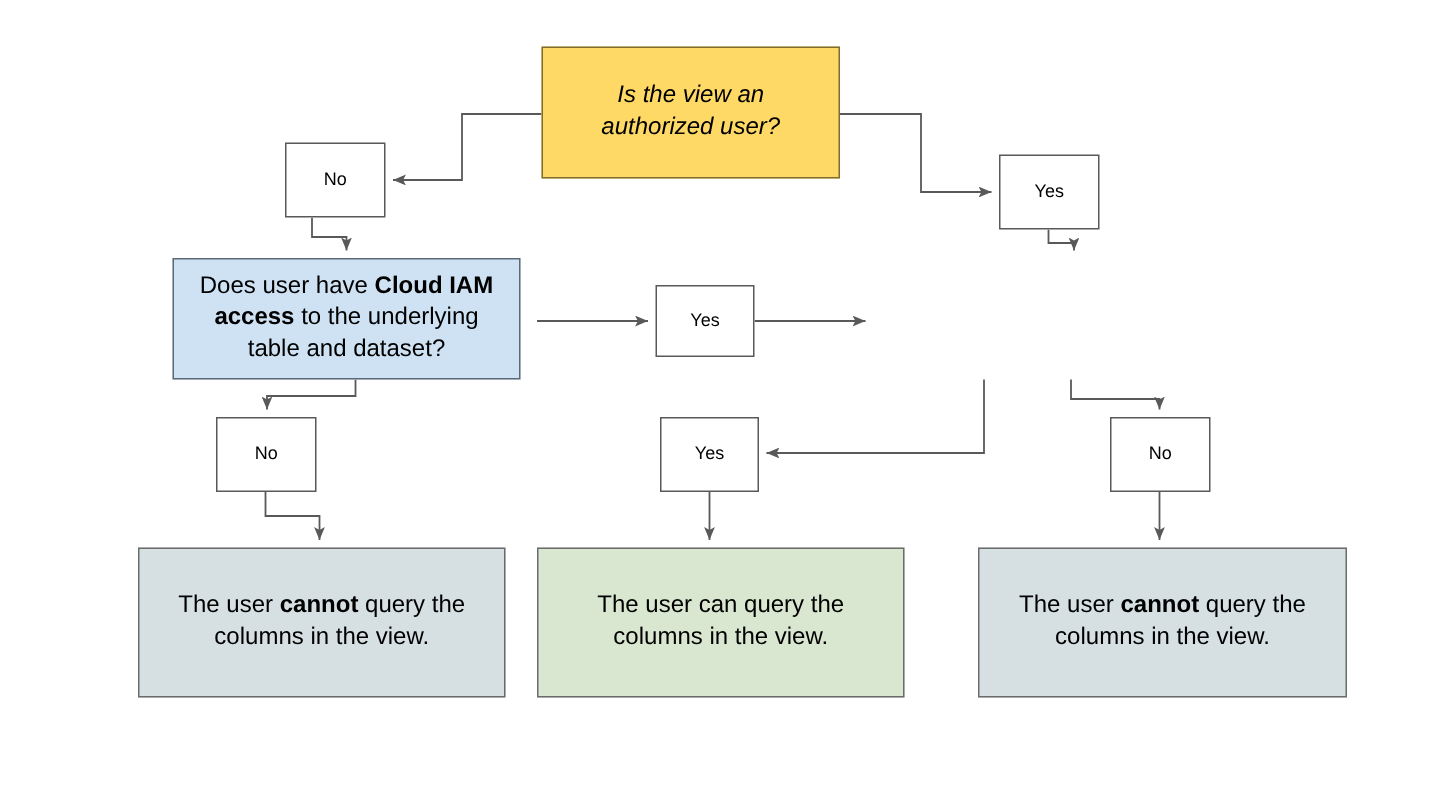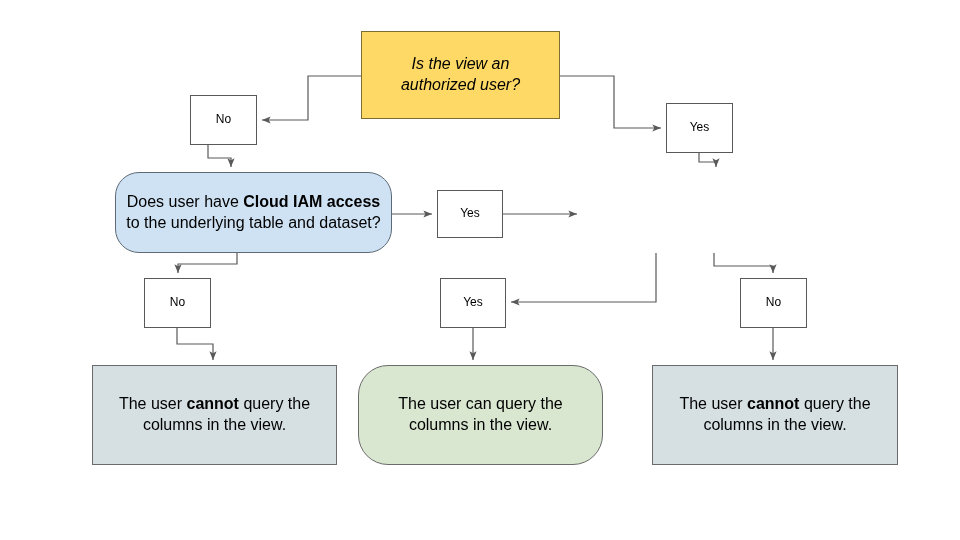--- a/index.html
+++ b/index.html
@@ -113,21 +113,21 @@
   </div>
 
   <div class="node label-box" style="left:190px; top:95px; width:67px; height:50px;">
     <div class="node-inner">No</div>
   </div>
 
   <div class="node label-box" style="left:666px; top:103px; width:67px; height:50px;">
     <div class="node-inner">Yes</div>
   </div>
 
-  <div class="node decision-blue" style="left:115px; top:172px; width:277px; height:81px;border-radius:24px;">
+  <div class="node decision-blue" style="left:115px; top:172px; width:232px; height:81px;">
     <div class="node-inner">
       <span><span>Does user have </span><b>Cloud IAM access</b><span> to the underlying table and dataset?</span></span>
     </div>
   </div>
 
   <div class="node label-box" style="left:437px; top:190px; width:66px; height:48px;">
     <div class="node-inner">Yes</div>
   </div>
 
 
@@ -142,21 +142,21 @@
   <div class="node label-box" style="left:740px; top:278px; width:67px; height:50px;">
     <div class="node-inner">No</div>
   </div>
 
   <div class="node outcome-gray" style="left:92px; top:365px; width:245px; height:100px;">
     <div class="node-inner">
       <span><span>The user </span><b>cannot</b><span> query the columns in the view.</span></span>
     </div>
   </div>
 
-  <div class="node outcome-green" style="left:358px; top:365px; width:245px; height:100px;border-radius:30px;">
+  <div class="node outcome-green" style="left:358px; top:365px; width:245px; height:100px;">
     <div class="node-inner">
       <span><span>The user can query the columns in the view.</span></span>
     </div>
   </div>
 
   <div class="node outcome-gray" style="left:652px; top:365px; width:246px; height:100px;">
     <div class="node-inner">
       <span><span>The user </span><b>cannot</b><span> query the columns in the view.</span></span>
     </div>
   </div>

